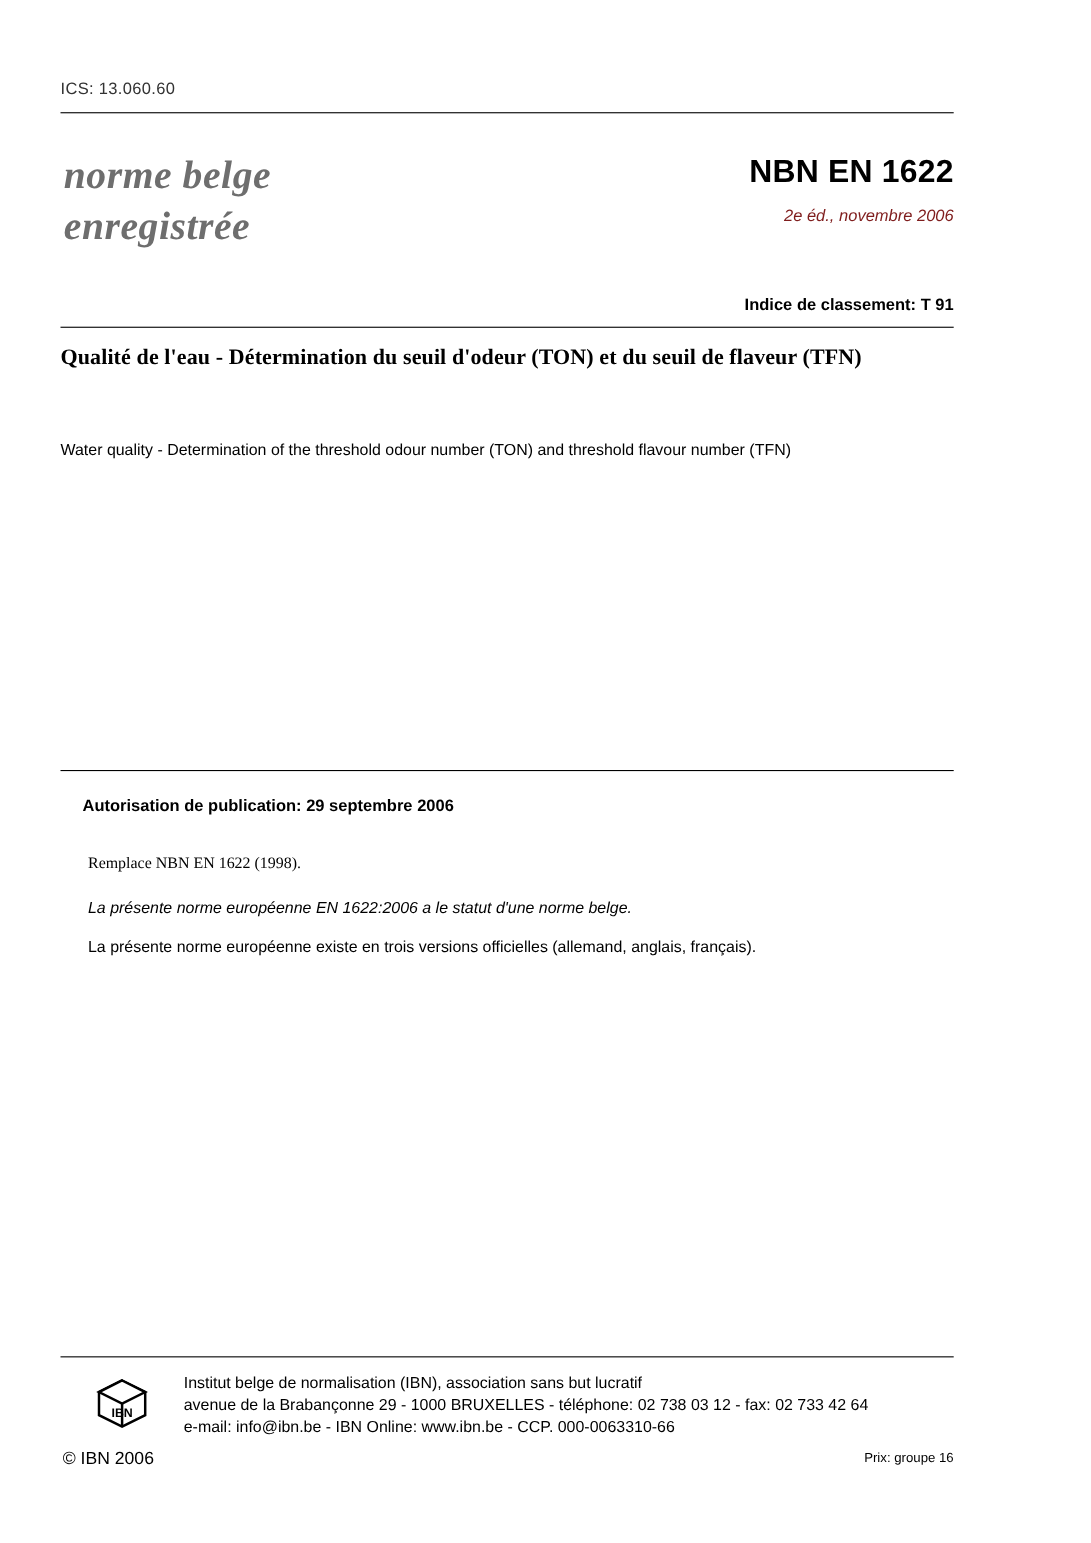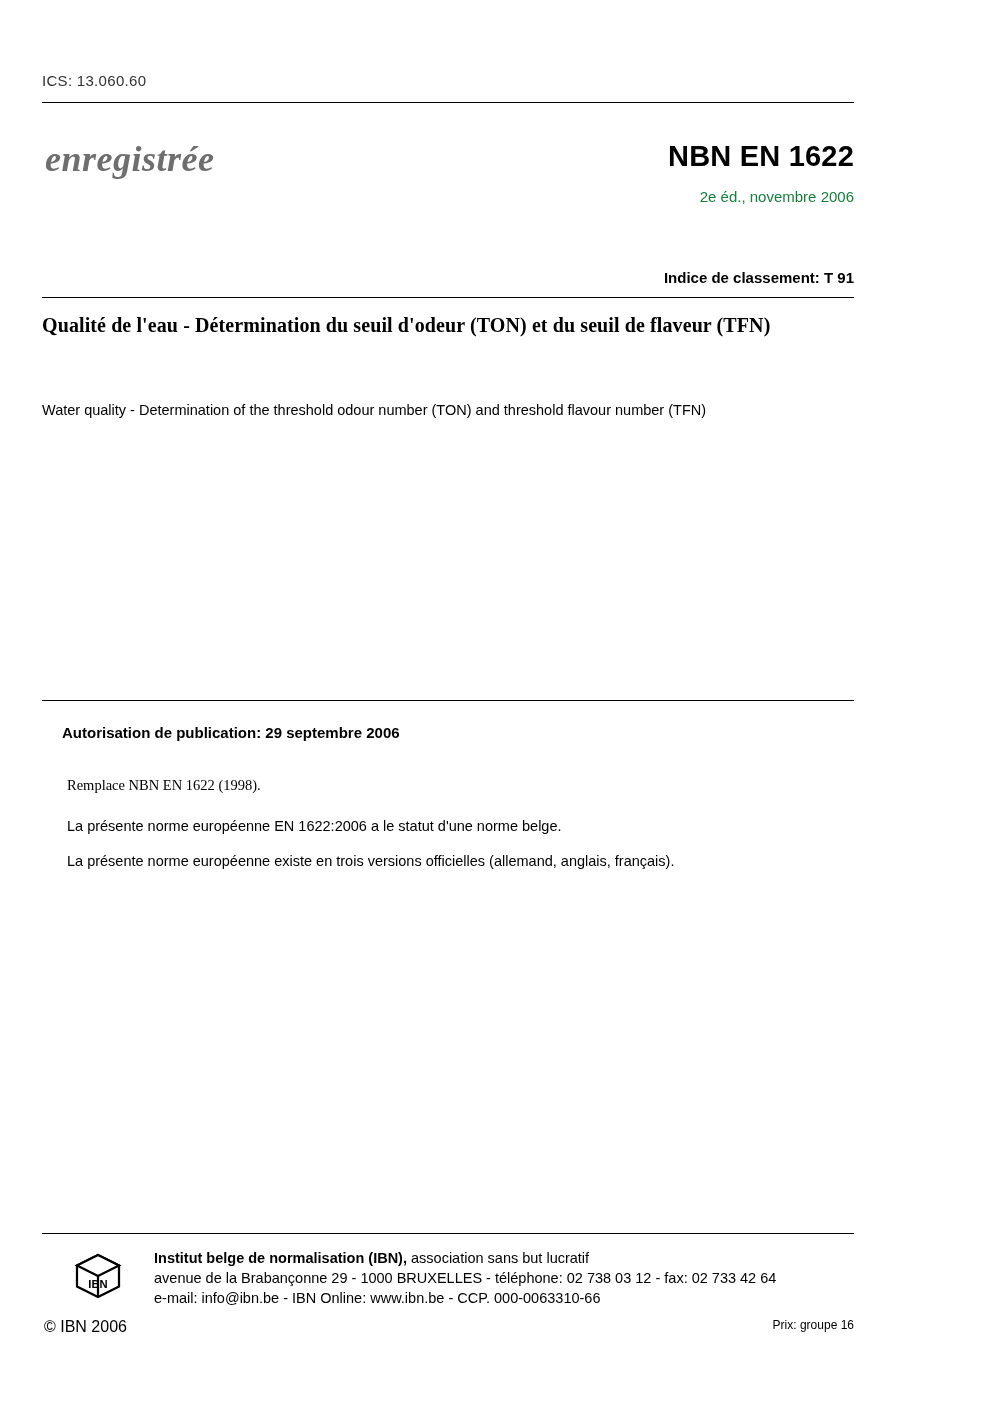--- a/index.html
+++ b/index.html
@@ -14,21 +14,21 @@
   .page {
     position: relative;
     width: 992px;
     height: 1403px;
     margin: 0 auto;
     background: #ffffff;
     overflow: hidden;
   }
   .content {
     position: absolute;
-    left: 42px;
+    left: 55px;
     top: 0;
     width: 812px;
     height: 1098px;
   }
 
   
   .ics {
     position: absolute;
     top: 72px;
     left: 0;
@@ -70,21 +70,22 @@
     right: 0;
     font-size: 29px;
     font-weight: bold;
     letter-spacing: 0.2px;
   }
   .std-edition {
     position: absolute;
     top: 188px;
     right: 0;
     font-size: 15px;
-    color: #15803d;
+    color: #7f1d1d;
+    font-style: italic;
   }
   .std-index {
     position: absolute;
     top: 233px;
     right: 0;
     font-size: 15px;
     font-weight: bold;
     margin-top: 36px;
   }
 
@@ -125,21 +126,21 @@
     font-size: 15px;
     font-weight: bold;
   }
   .pub-note {
     position: absolute;
     left: 25px;
     font-size: 14.5px;
     line-height: 20px;
   }
   .pub-note-1 { top: 775px; font-family: Liberation Serif, serif; }
-  .pub-note-2 { top: 816px; }
+  .pub-note-2 { top: 816px; font-style: italic; }
   .pub-note-3 { top: 851px; }
 
   
   .footer-block {
     position: absolute;
     top: 1248px;
     left: 20px;
     width: 792px;
   }
   .logo {
@@ -150,21 +151,21 @@
     height: 48px;
   }
   .footer-text {
     position: absolute;
     left: 92px;
     top: 0;
     font-size: 14.5px;
     line-height: 20px;
   }
   .footer-text .org {
-    font-weight: bold;
+    font-weight: normal;
     margin-top: 43px;
   }
   .footer-text .line { display: block; white-space: nowrap; }
 
   .copyright {
     position: absolute;
     top: 1318px;
     left: 2px;
     font-size: 16px;
   }
@@ -178,20 +179,21 @@
 </head>
 <body>
 
 <div class="page">
   <div class="content">
 
     <div class="ics">ICS: 13.060.60</div>
     <div class="rule rule-top"></div>
 
     <div class="masthead">
+      <span>norme belge</span>
       <span class="masthead-line2">enregistrée</span>
     </div>
 
     <div class="std-number">NBN EN 1622</div>
     <div class="std-edition">2e éd., novembre 2006</div>
     <div class="std-index">Indice de classement: T 91</div>
 
     <div class="rule rule-mid"></div>
 
     <div class="title-fr">Qualité de l'eau - Détermination du seuil d'odeur (TON) et du seuil de flaveur (TFN)</div>

